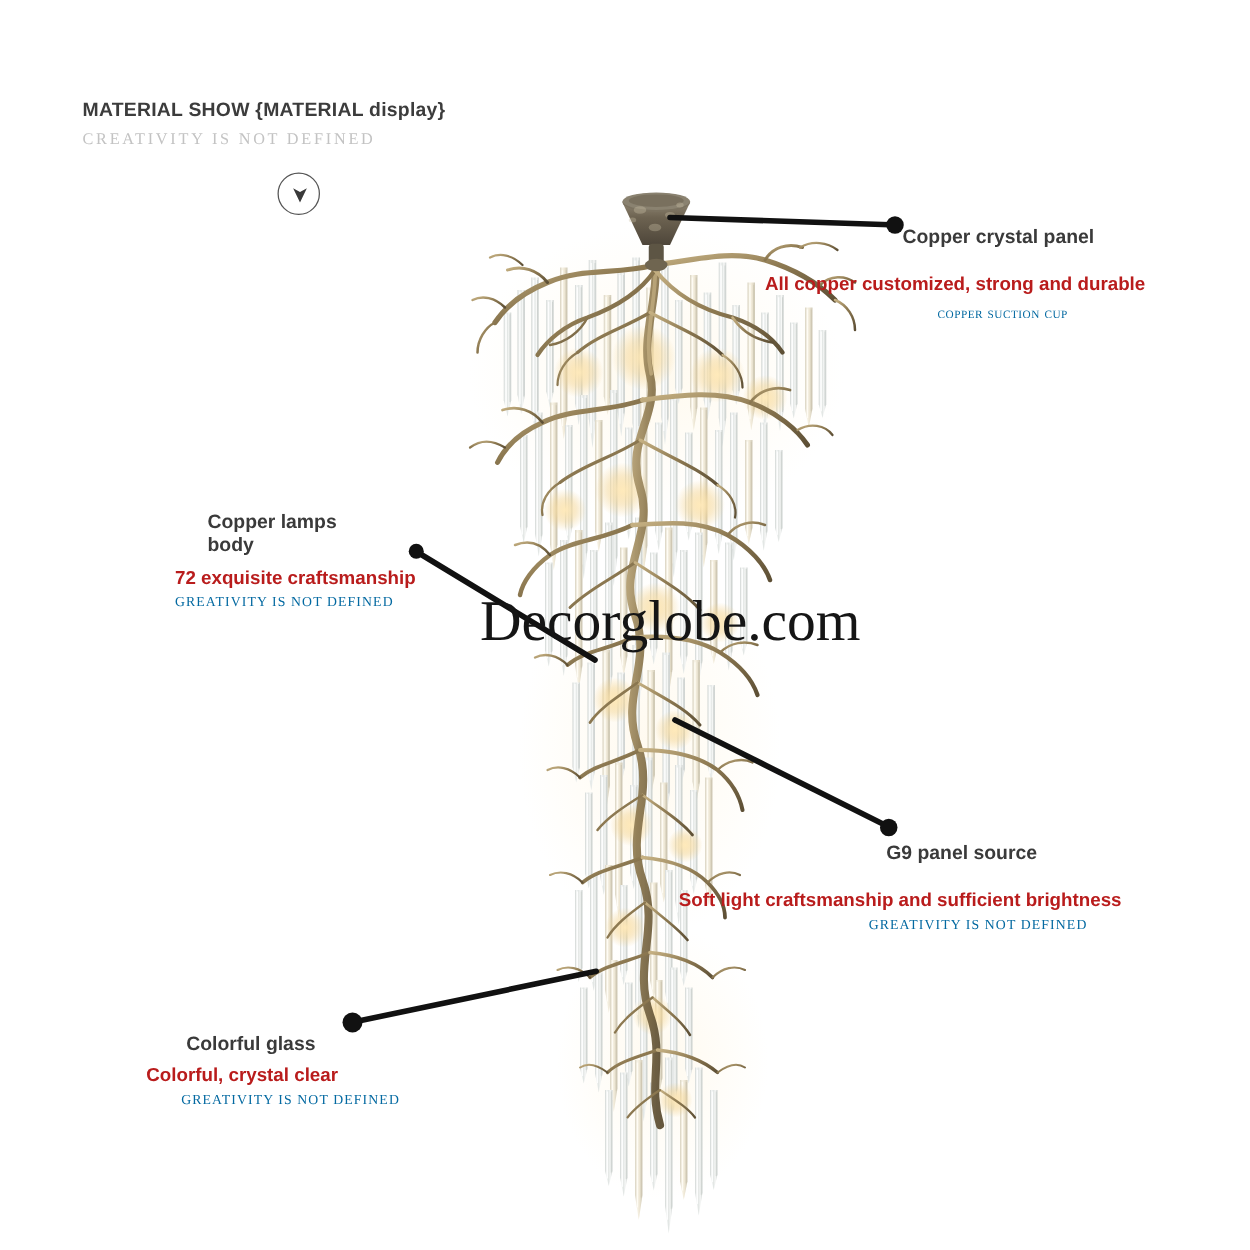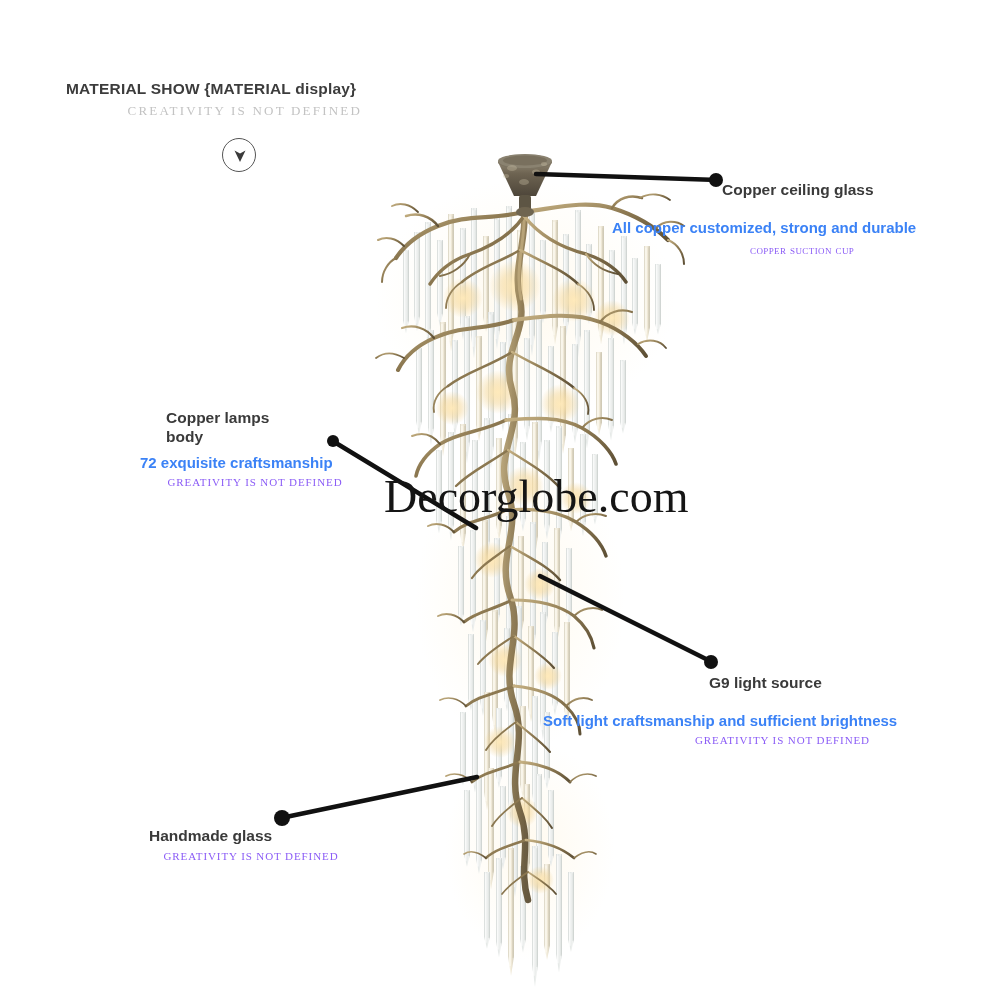--- a/index.html
+++ b/index.html
@@ -33,21 +33,21 @@
     color: #3c3c3c;
     letter-spacing: 0.2px;
     white-space: nowrap;
   }
   .header-sub {
     margin-top: 5px;
     font-family: "Liberation Serif", serif;
     font-size: 13px;
     color: #c3c3c3;
     letter-spacing: 2.2px;
-    text-align: right;
+    text-align: left;
     padding-right: 4px;
     white-space: nowrap;
   }
   #down-arrow-badge {
     position: absolute;
     left: 156px;
     top: 58px;
     width: 34px;
     height: 34px;
     border: 1.6px solid #555;
@@ -75,32 +75,31 @@
   .callout .line1 {
     font-size: 15.5px;
     font-weight: bold;
     color: #3a3a3a;
     line-height: 1.25;
     white-space: pre-line;
   }
   .callout .line2 {
     font-size: 15px;
     font-weight: bold;
-    color: #3b82f6;
+    color: #b91c1c;
     margin-top: 7px;
     white-space: nowrap;
   }
   .callout .line3 {
     font-family: "Liberation Serif", serif;
     font-size: 11px;
-    color: #8b5cf6;
+    color: #0369a1;
     letter-spacing: 0.9px;
     margin-top: 5px;
     white-space: nowrap;
-    text-align: center;
   }
   .callout.smallcaps .line3 {
     font-variant: small-caps;
     text-transform: lowercase;
     font-size: 13px;
     letter-spacing: 0.4px;
   }
 
   #callout-ceiling { left: 722px; top: 180px; }
   #callout-ceiling .line1 { }
@@ -663,36 +662,37 @@
 
     <g>
       <line x1="281" y1="818" x2="477" y2="777" stroke="#111" stroke-width="4.5" stroke-linecap="round"></line>
       <circle cx="282" cy="818" r="8" fill="#111"></circle>
     </g>
   </svg>
 
   <div id="watermark">Decorglobe.com</div>
 
   <div class="callout smallcaps" id="callout-ceiling">
-    <div class="line1">Copper ceiling glass</div>
+    <div class="line1">Copper crystal panel</div>
     <div class="line2">All copper customized, strong and durable</div>
     <div class="line3">Copper suction cup</div>
   </div>
 
   <div class="callout" id="callout-body">
     <div class="line1">Copper lamps
 body</div>
     <div class="line2">72 exquisite craftsmanship</div>
     <div class="line3">GREATIVITY IS NOT DEFINED</div>
   </div>
 
   <div class="callout" id="callout-g9">
-    <div class="line1">G9 light source</div>
+    <div class="line1">G9 panel source</div>
     <div class="line2">Soft light craftsmanship and sufficient brightness</div>
     <div class="line3">GREATIVITY IS NOT DEFINED</div>
   </div>
 
   <div class="callout" id="callout-glass">
-    <div class="line1">Handmade glass</div>
+    <div class="line1">Colorful glass</div>
+    <div class="line2">Colorful, crystal clear</div>
     <div class="line3">GREATIVITY IS NOT DEFINED</div>
   </div>
 
 </div>
 
 </body></html>

